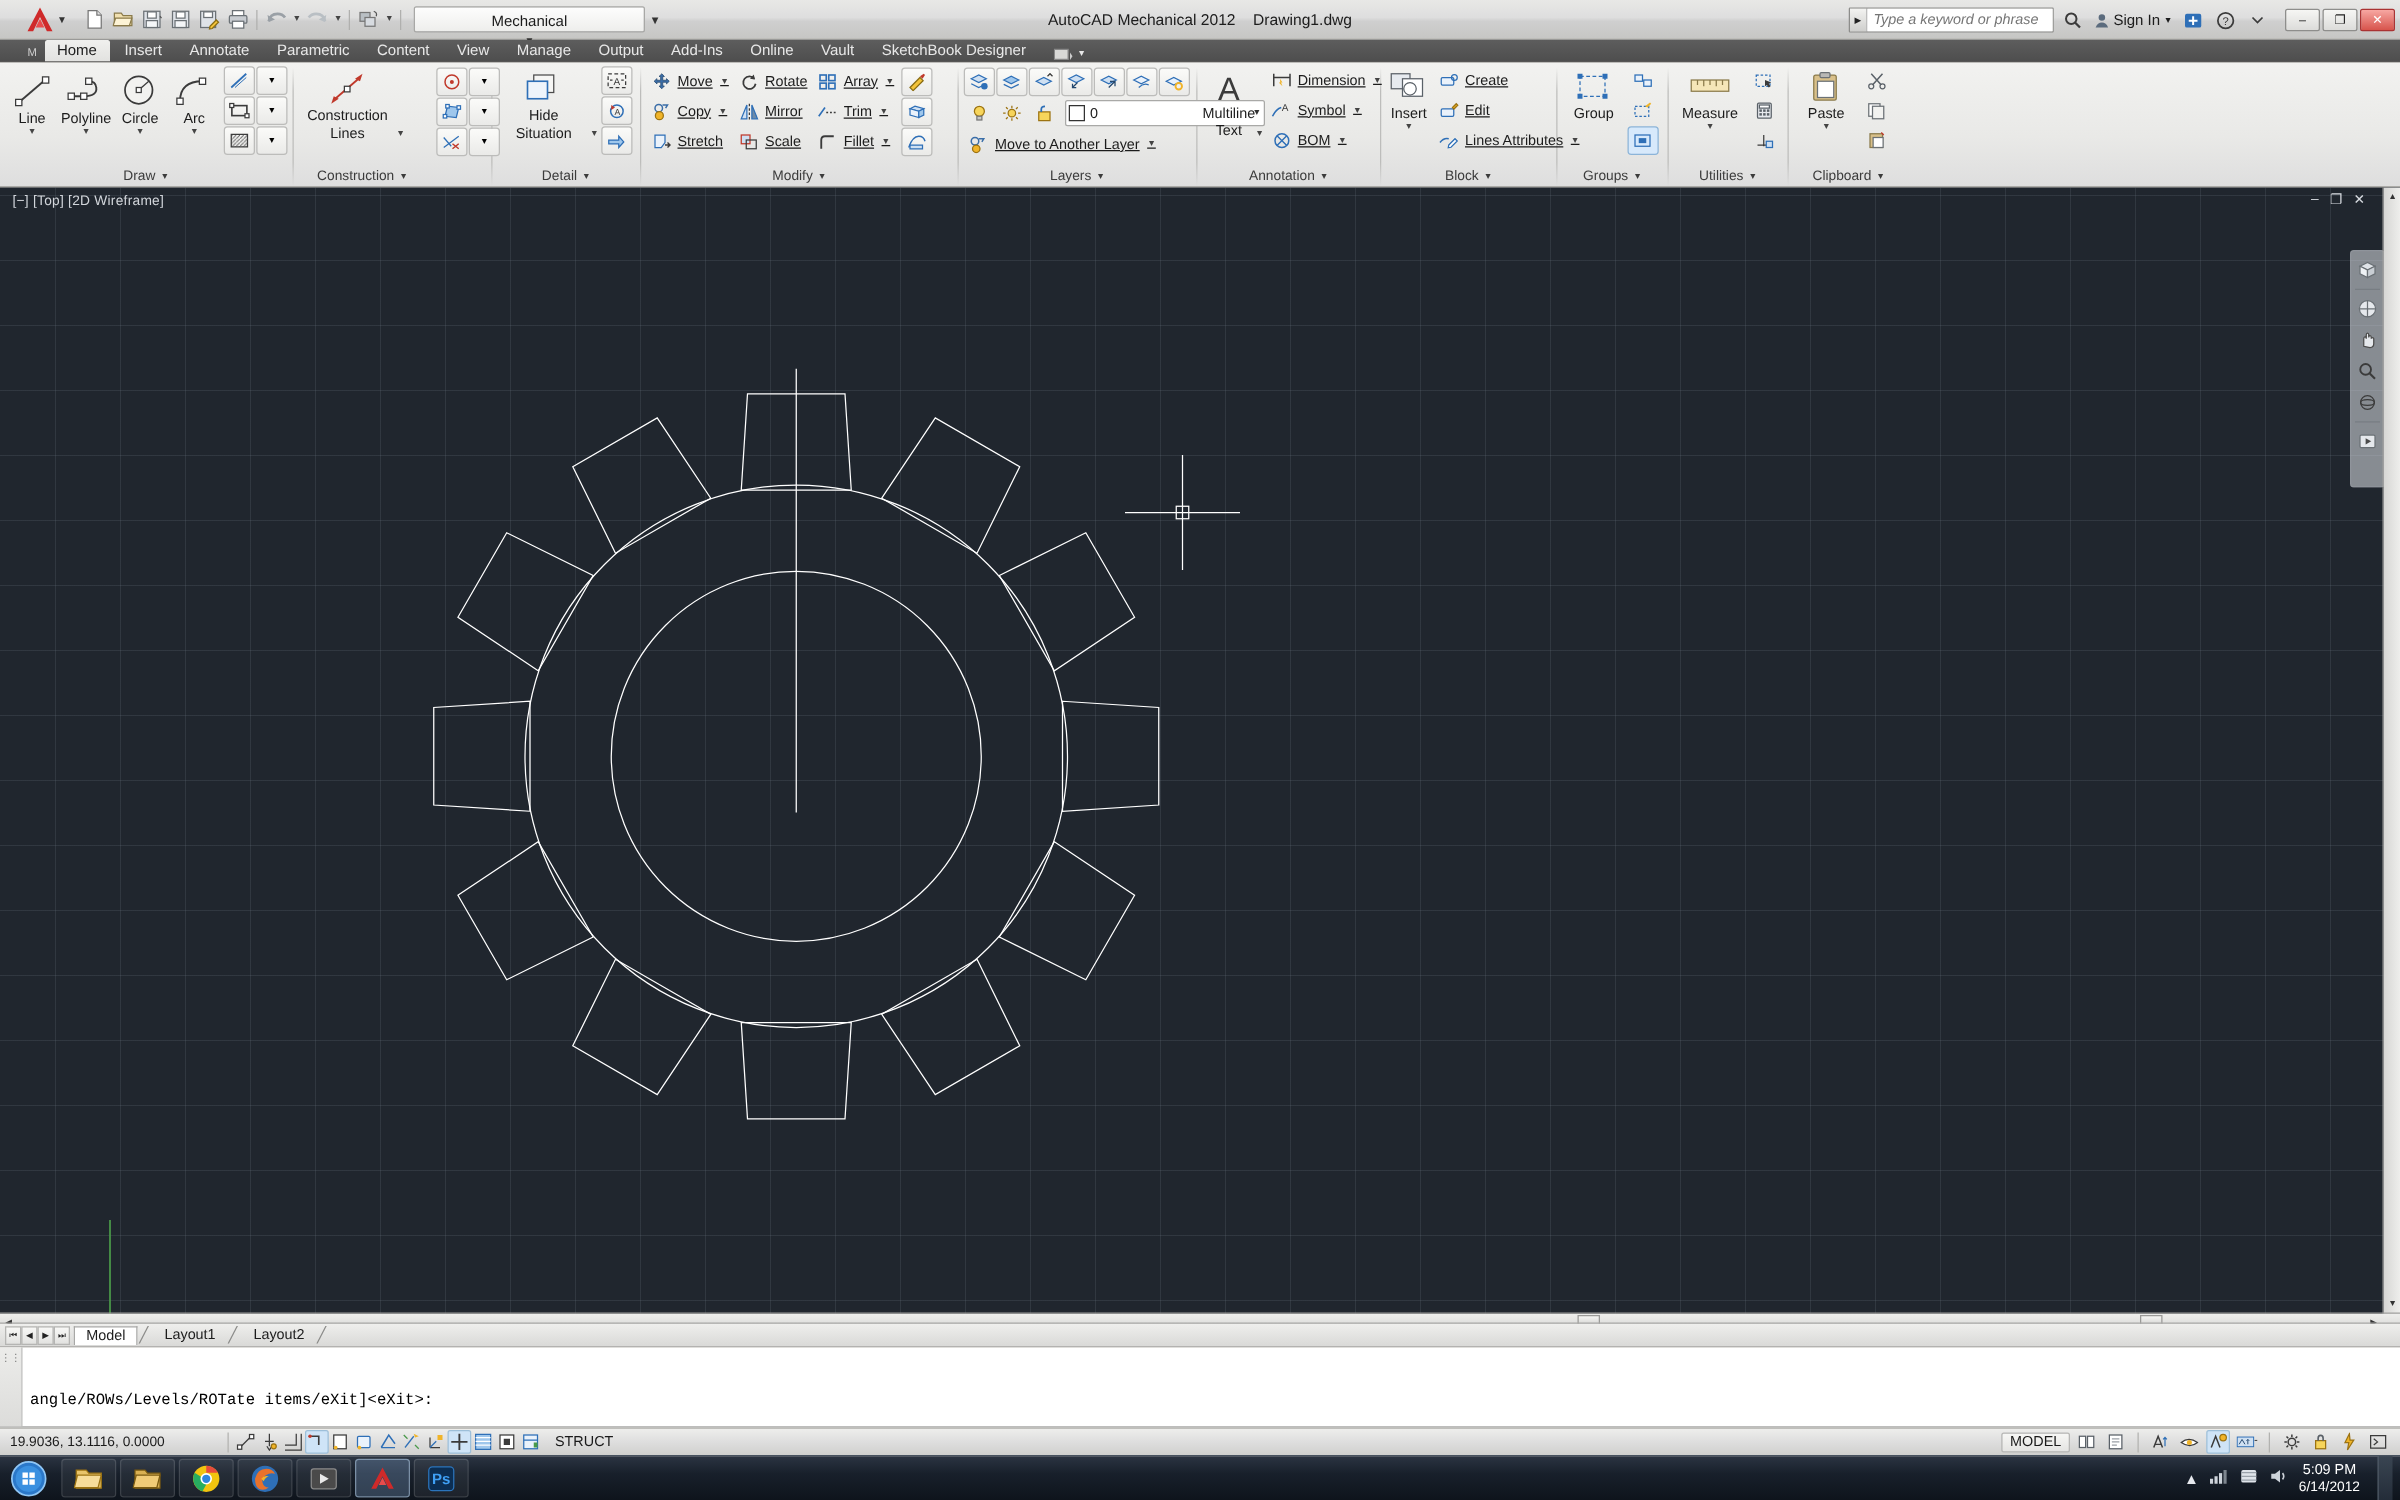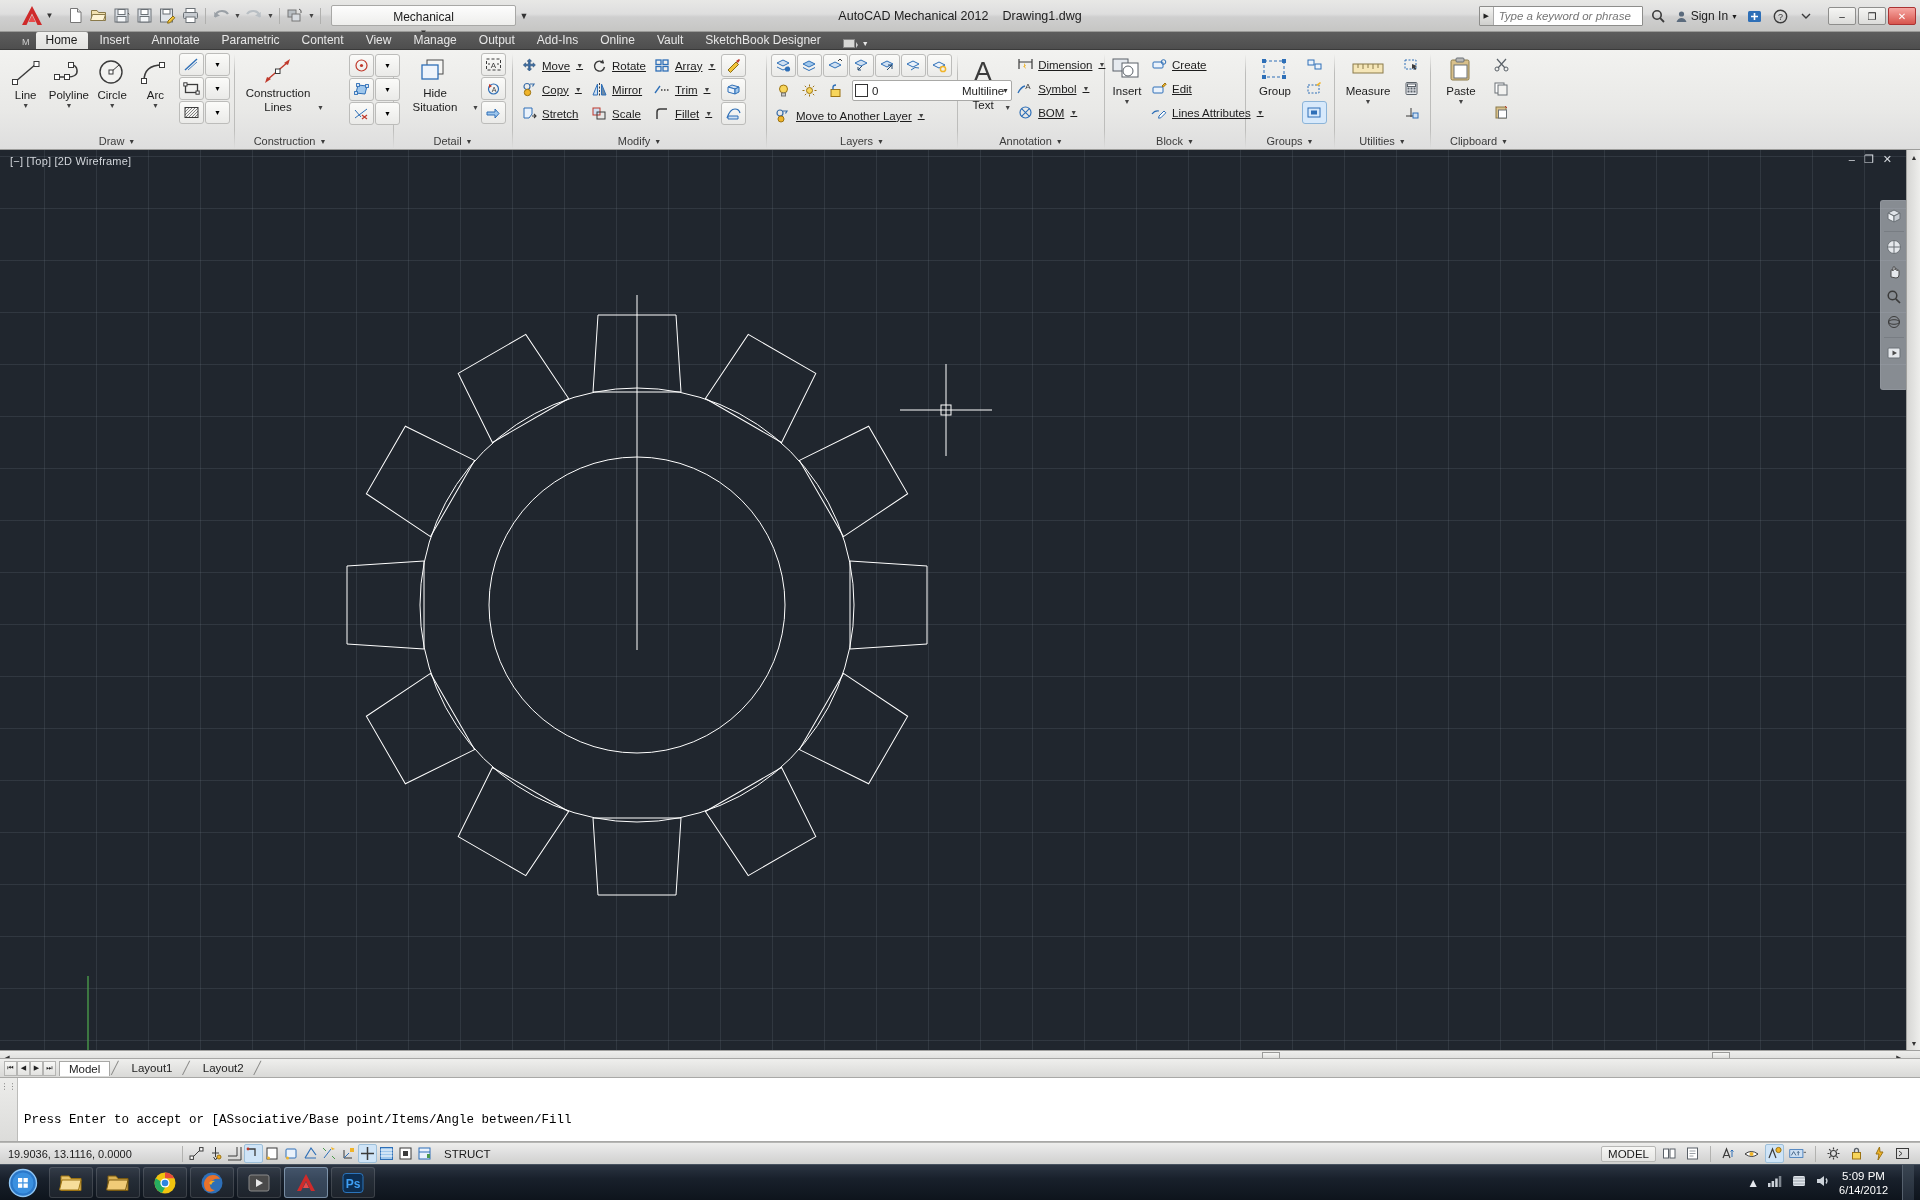--- a/index.html
+++ b/index.html
@@ -1135,21 +1135,20 @@
     <div class="ltab">Layout1</div>
     <span class="lt-skew">╱</span>
     <div class="ltab">Layout2</div>
     <span class="lt-skew">╱</span>
   </div>
 
   <div class="cmdline">
     <div class="cmd-grip">⋮⋮</div>
     <div style="flex:1;display:flex;flex-direction:column;">
       <div class="cmd-text cmd-hist" style="padding-bottom:0">
-        <div>Press Enter to accept or [ASsociative/Base point/Items/Angle between/Fill</div>
         <div>angle/ROWs/Levels/ROTate items/eXit]&lt;eXit&gt;:</div>
       </div>
 
     </div>
   </div>
 
   <div class="statusbar">
     <div class="coords">19.9036, 13.1116, 0.0000</div>
     <div class="sb-sep"></div>
     <div class="sbtn">

